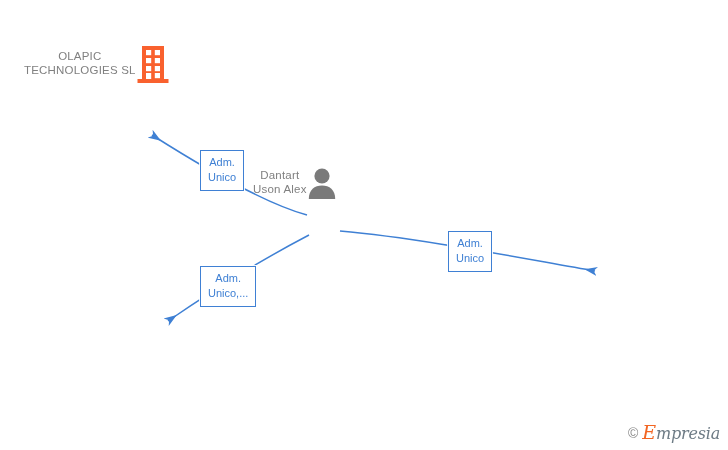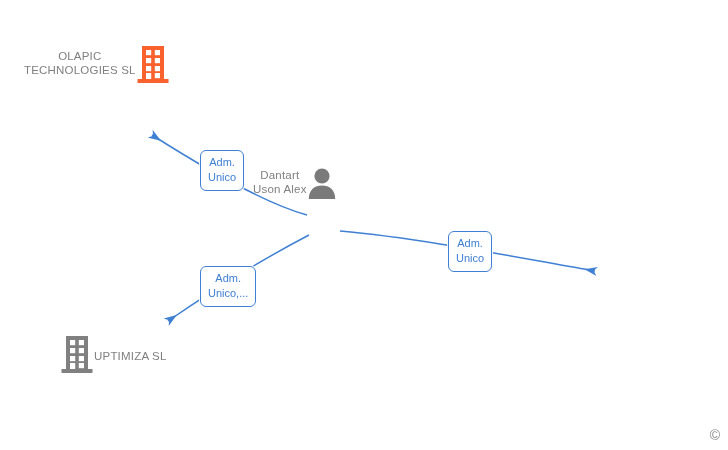--- a/index.html
+++ b/index.html
@@ -45,21 +45,21 @@
   .node-label.above { margin-bottom: 3px; }
 
   .icon-building { display: block; }
   .icon-person { display: block; }
 
   
   .edge-label {
     position: absolute;
     box-sizing: border-box;
     border: 1.4px solid #3f80d4;
-    border-radius: 6px;
+    border-radius: 0;
     background: #ffffff;
     color: #3f80d4;
     font-size: 11px;
     line-height: 15px;
     text-align: center;
     padding: 4px 7px 5px 7px;
     white-space: pre-line;
     box-shadow: 0 0 0 1px rgba(255,255,255,0.9);
   }
 
@@ -130,42 +130,28 @@
   <div class="node" style="left:253px; top:167px;">
     <div class="node-label above">Dantart
 Uson Alex</div>
     <svg class="icon-person" width="30" height="32" viewBox="0 0 30 32" xmlns="http://www.w3.org/2000/svg">
       <circle cx="15" cy="9" r="7.6" fill="#7a7a7a"></circle>
       <path d="M1.8,32 C1.8,22.6 7.6,18.4 15,18.4 C22.4,18.4 28.2,22.6 28.2,32 Z" fill="#7a7a7a"></path>
     </svg>
   </div>
 
 
-  <div class="node" style="left:60px; top:334px;">
-    <svg class="icon-building" width="34" height="40" viewBox="0 0 34 40" xmlns="http://www.w3.org/2000/svg">
-      <rect x="6" y="2" width="22" height="33" fill="#808080"></rect>
-      <rect x="1.5" y="35" width="31" height="4" fill="#808080"></rect>
-      <rect x="10" y="6" width="5.2" height="5.2" fill="#ffffff"></rect>
-      <rect x="18.8" y="6" width="5.2" height="5.2" fill="#ffffff"></rect>
-      <rect x="10" y="14" width="5.2" height="5.2" fill="#ffffff"></rect>
-      <rect x="18.8" y="14" width="5.2" height="5.2" fill="#ffffff"></rect>
-      <rect x="10" y="22" width="5.2" height="5.2" fill="#ffffff"></rect>
-      <rect x="18.8" y="22" width="5.2" height="5.2" fill="#ffffff"></rect>
-      <rect x="10" y="29" width="5.2" height="6" fill="#ffffff"></rect>
-      <rect x="18.8" y="29" width="5.2" height="5.2" fill="#ffffff"></rect>
-    </svg>
-    <div class="node-label below">UPTIMIZA SL</div>
-  </div>
 
   <div class="edge-label" style="left:200px; top:150px;">Adm.
 Unico</div>
 
   <div class="edge-label" style="left:448px; top:231px;">Adm.
 Unico</div>
 
   <div class="edge-label" style="left:200px; top:266px;">Adm.
 Unico,...</div>
 
   <div id="watermark">
     <span class="copy">©</span>
+    <span class="brand"><span class="cap">E</span><span>mpresia</span></span>
   </div>
 
 </div>
 
 </body></html>

